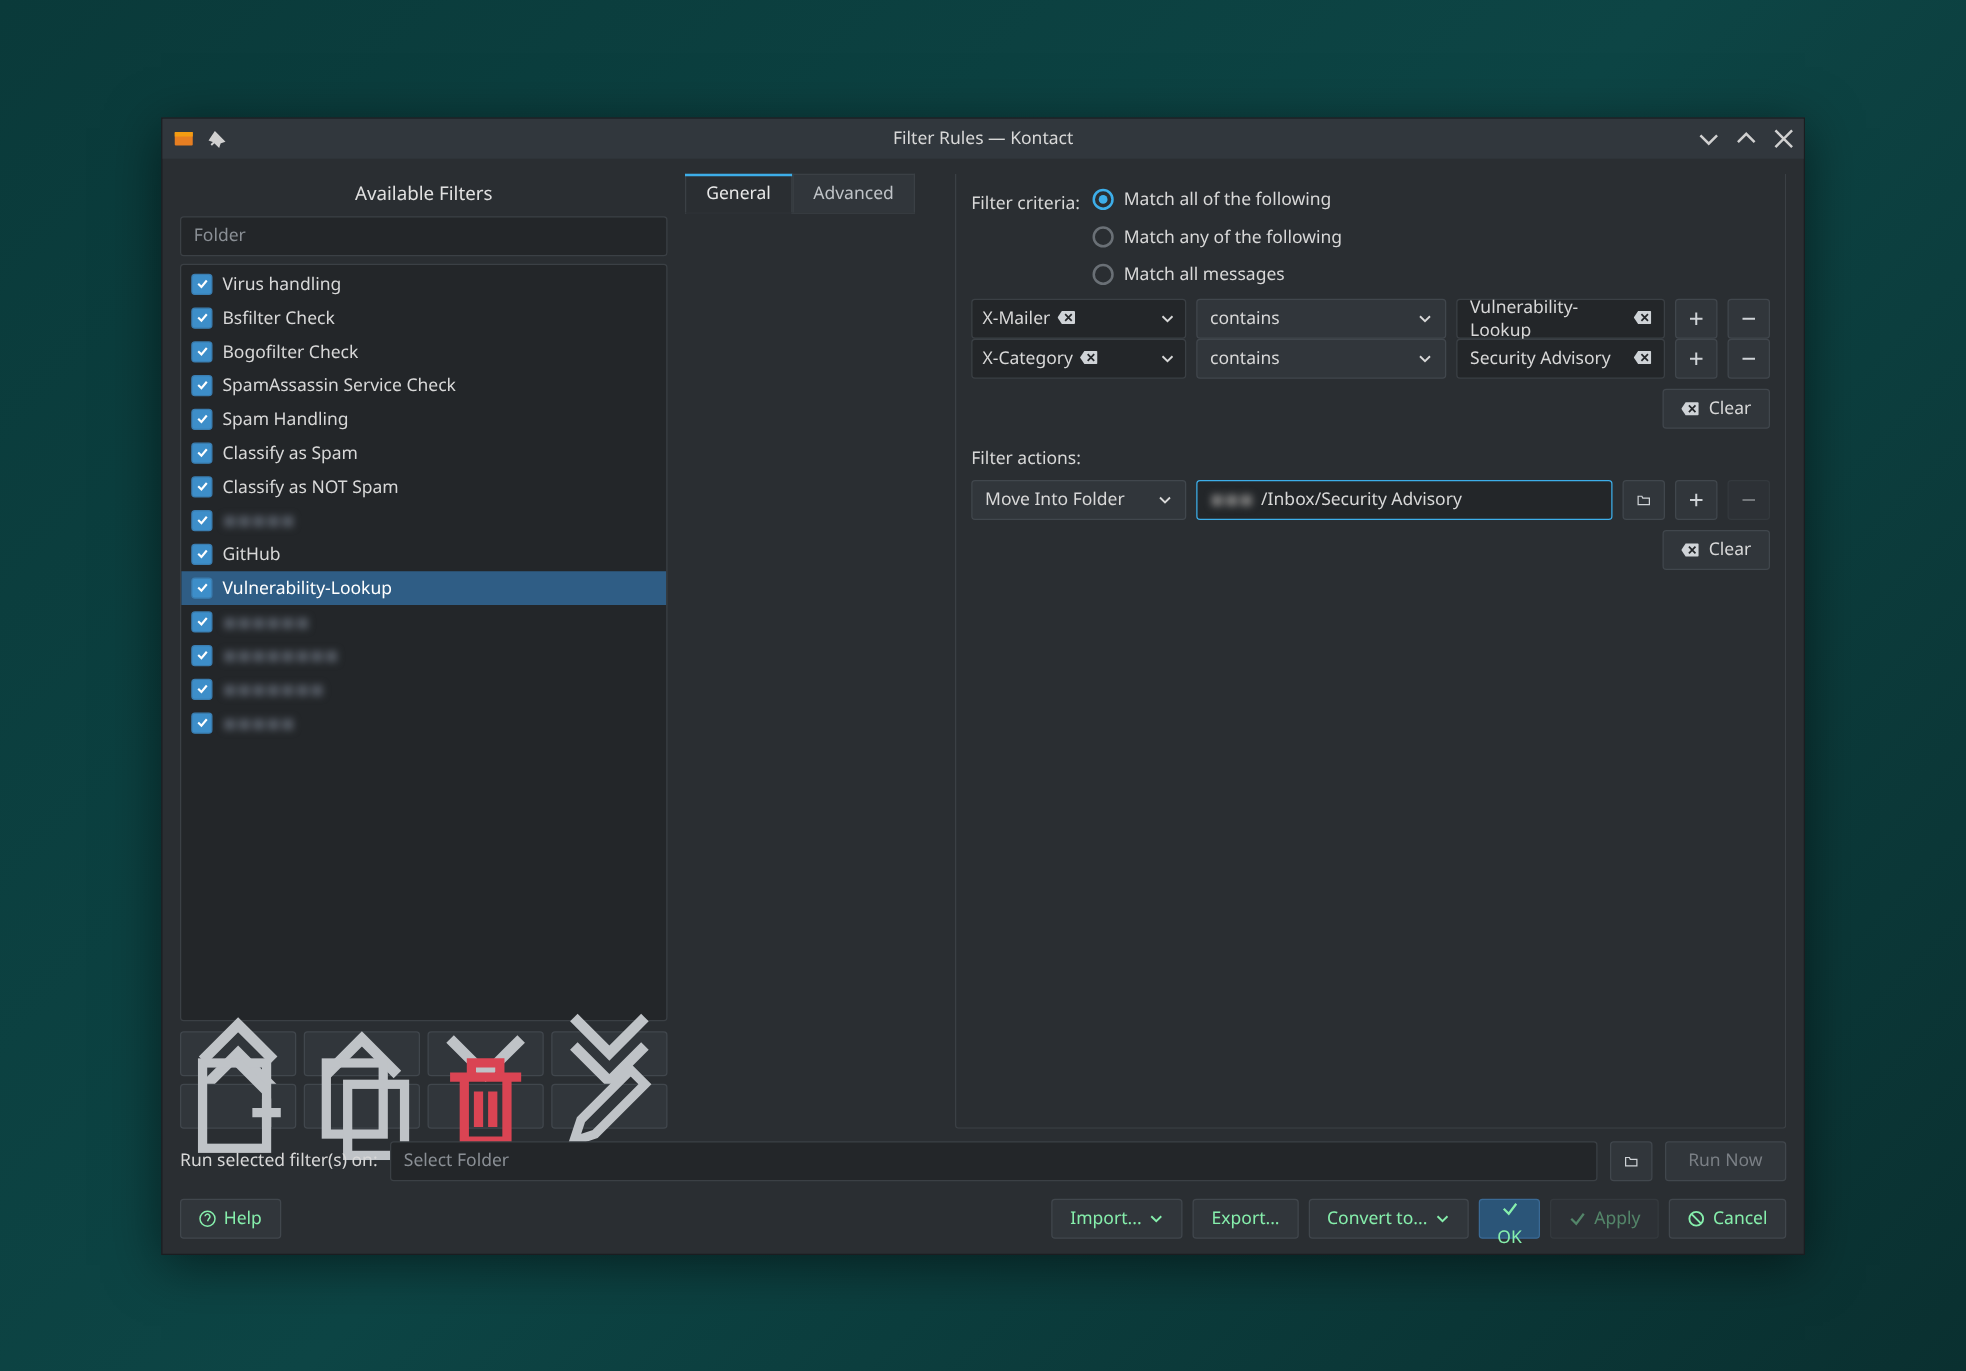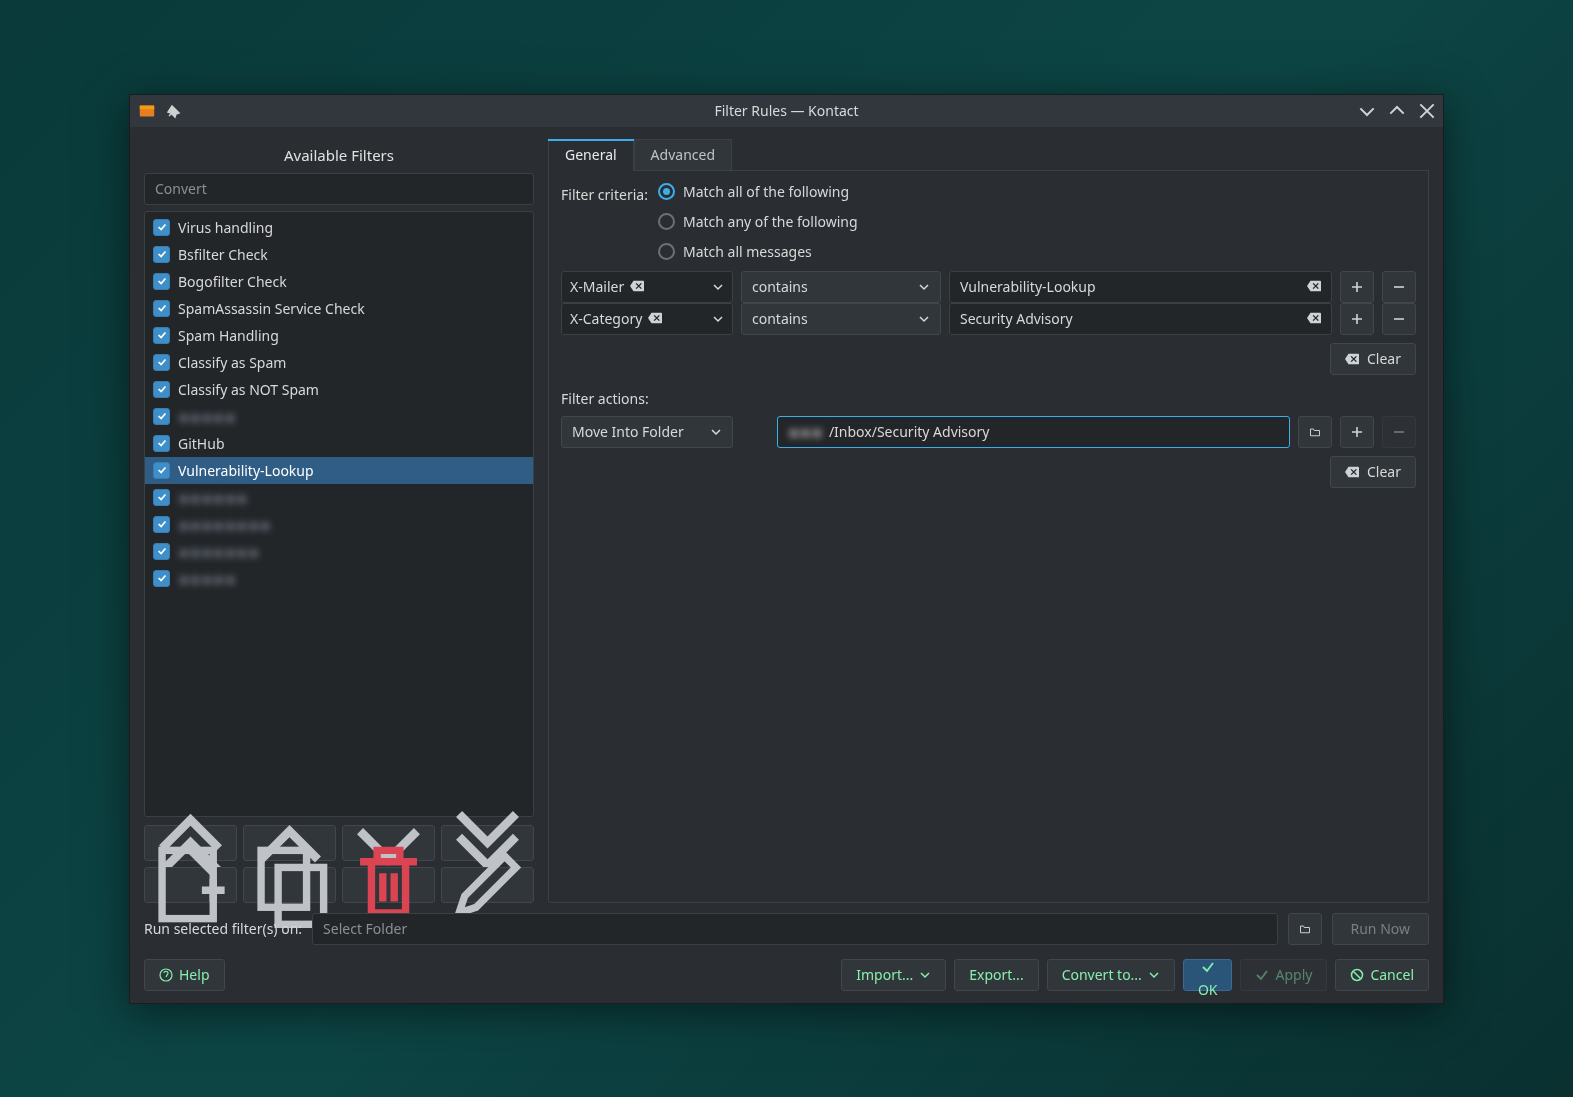--- a/index.html
+++ b/index.html
@@ -86,21 +86,21 @@
   border:1px solid #41474d;
   border-radius:3px;
   display:flex;
   align-items:center;
   justify-content:center;
   color:#bfc3c7;
   cursor:pointer;
 }
 .icon-btn.danger { color:#da4453; }
 
-.right-panel { flex:1; display:flex; flex-direction:column; min-width:0; }
+.right-panel { flex:1; display:flex; flex-direction:row; min-width:0;gap:32px; }
 .tabs { display:flex; height:32px; border-bottom:1px solid #3b4045; }
 .tab {
   padding:0 16px;
   display:flex;
   align-items:center;
   font-size:14px;
   background:#31363b;
   border:1px solid #3b4045;
   border-bottom:none;
   color:#bfc3c7;
@@ -202,21 +202,20 @@
 }
 .folder-input {
   flex:1;
   height:32px;
   background:#232629;
   border:1px solid #3daee9;
   border-radius:3px;
   display:flex; align-items:center;
   padding:0 10px;
   gap:6px;
-  margin-left:36px;
 }
 .folder-input .blurprefix { filter:blur(3px); color:#777; }
 
 .run-row { display:flex; align-items:center; gap:10px; }
 .run-label { font-size:14px; }
 .select-folder {
   flex:1; height:32px; background:#232629; border:1px solid #3b4045; border-radius:3px;
   display:flex; align-items:center; padding:0 10px; color:#8a8f95;
 }
 .run-btn {
@@ -282,21 +281,21 @@
         </span>
     </div>
   </div>
 
   <div class="content">
     <div class="main-row">
 
       <div class="left-panel">
         <div class="left-title">Available Filters</div>
         <div class="search-box">
-          <span>Convert</span>
+          <span>Folder</span>
         </div>
         <div class="filter-list" id="filter-list">
             <div class="filter-item">
               <span class="checkbox">
                 <svg viewBox="0 0 14 14" stroke="#fff" stroke-width="2" fill="none">
                   <path d="M3 7 L6 10 L11 4"></path>
                 </svg>
               </span>
               <span>Virus handling</span>
             </div>

